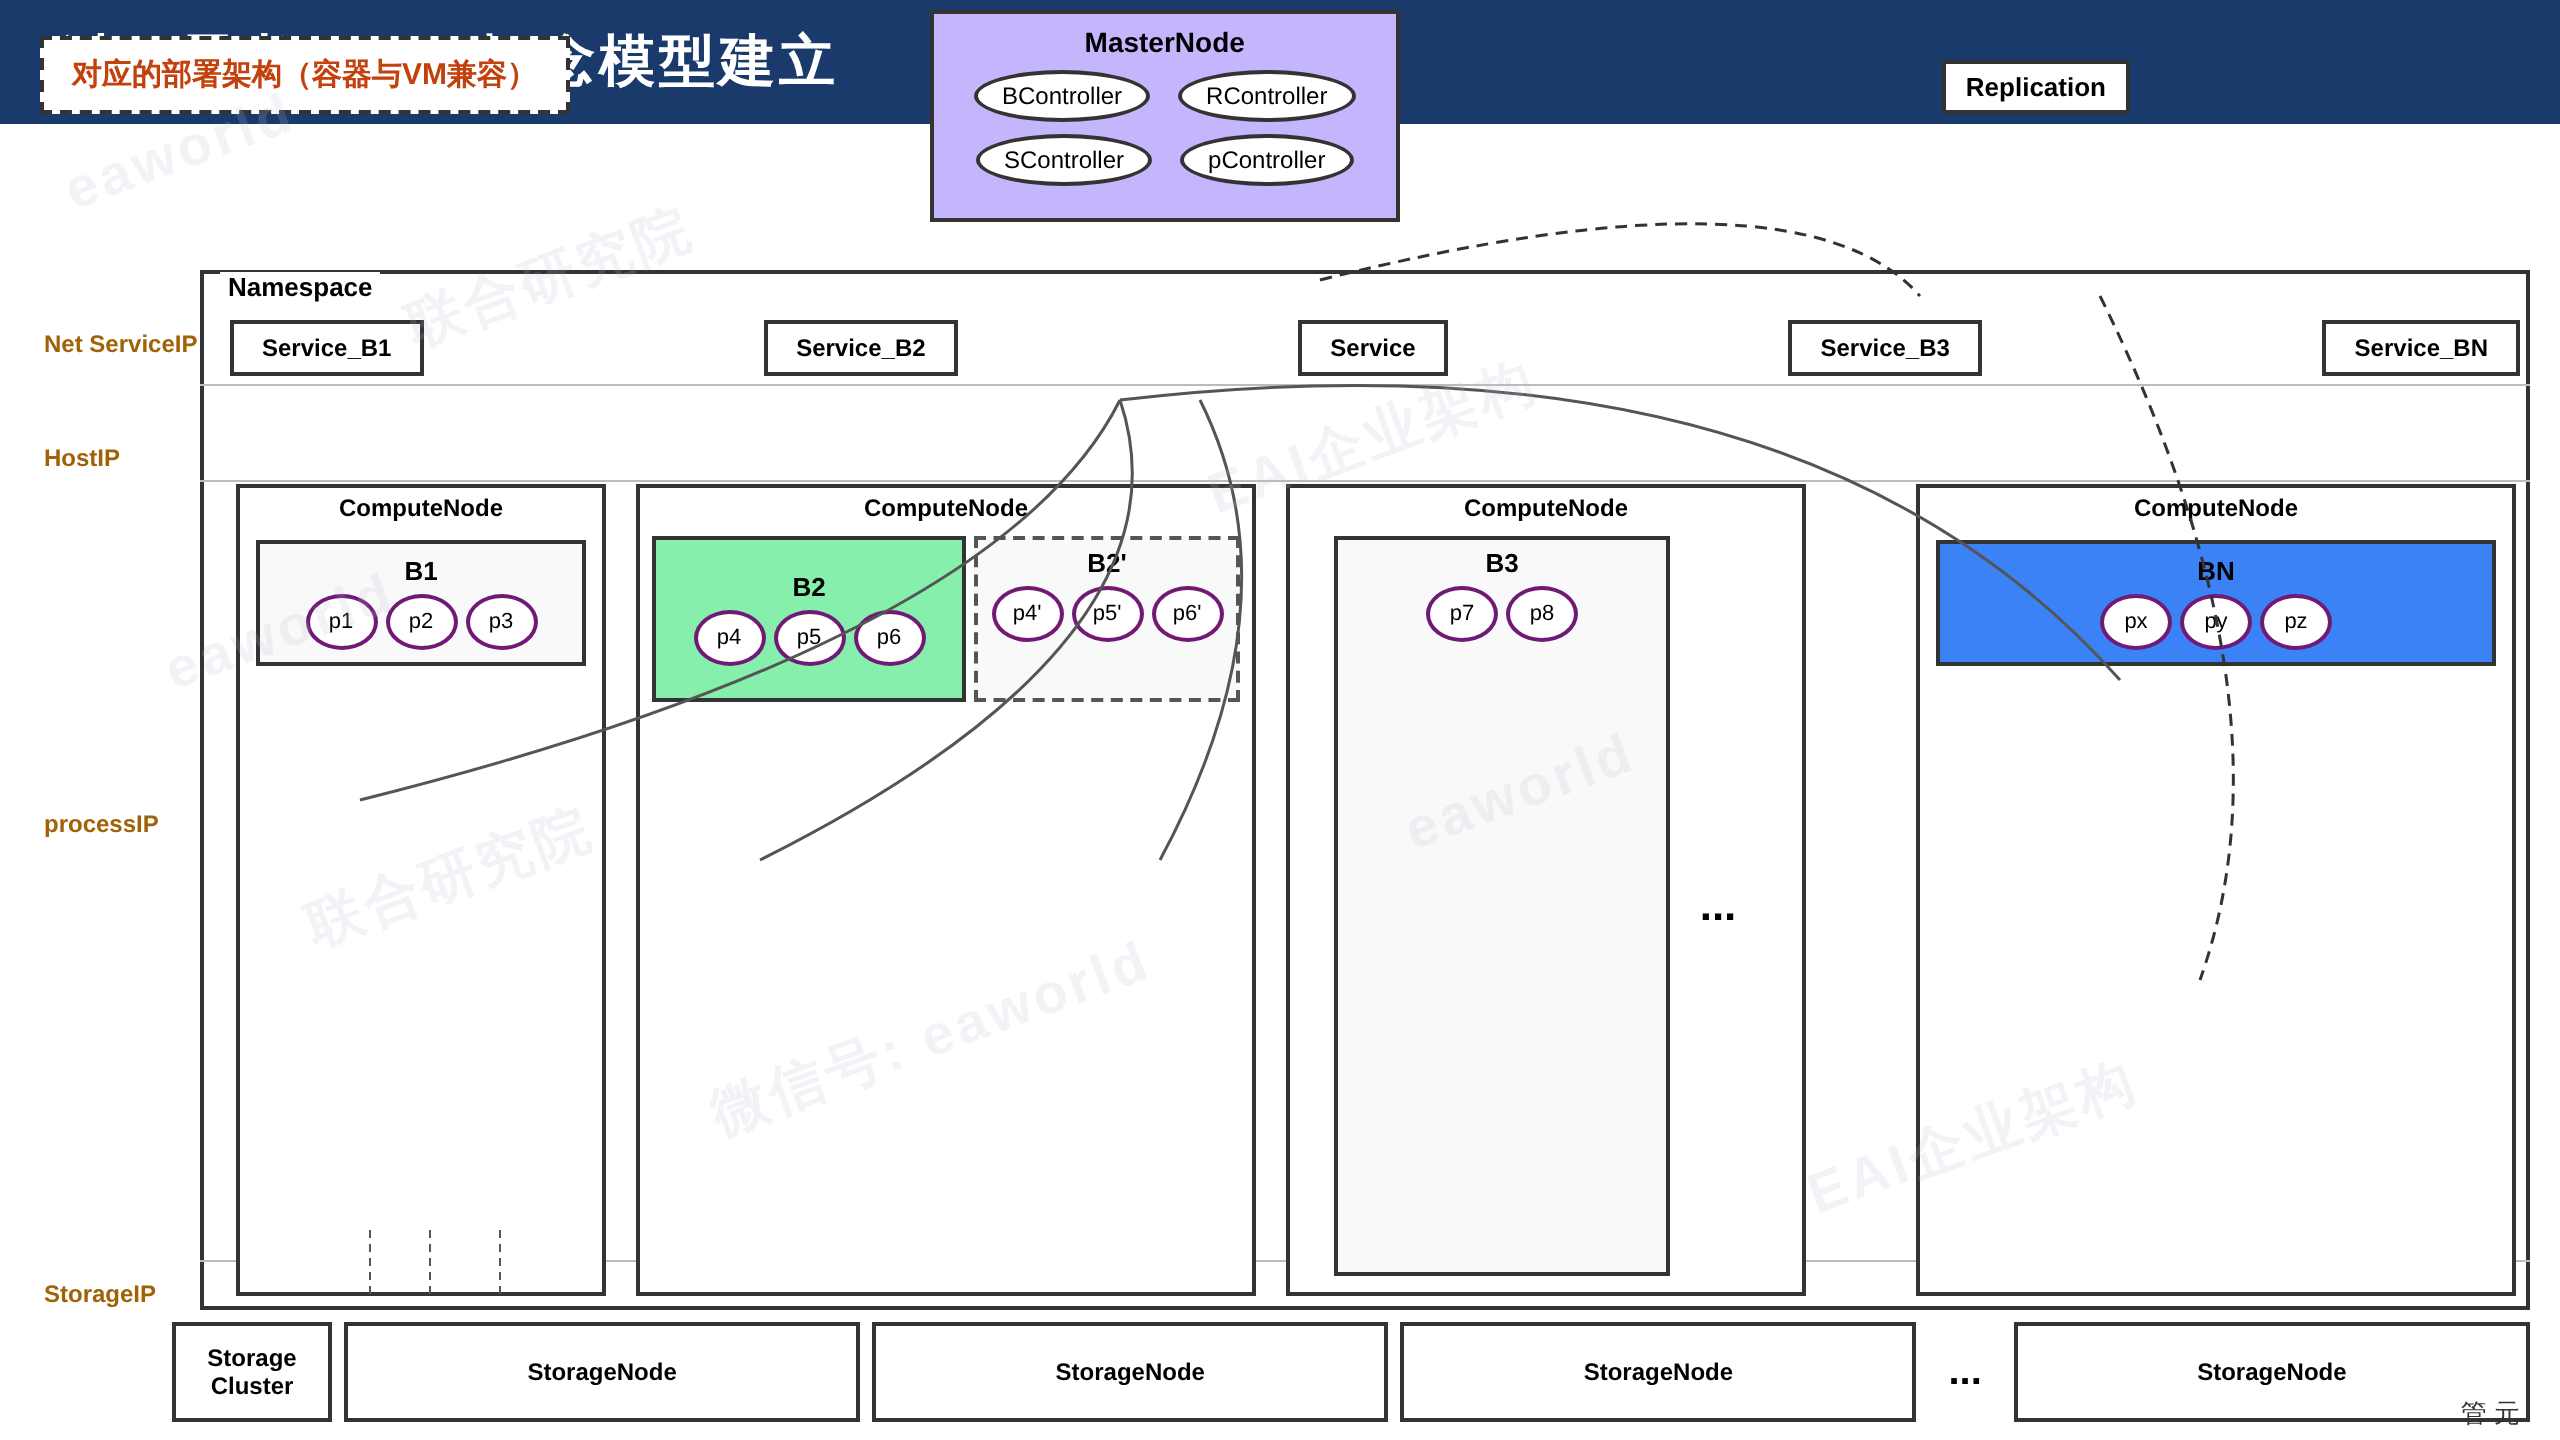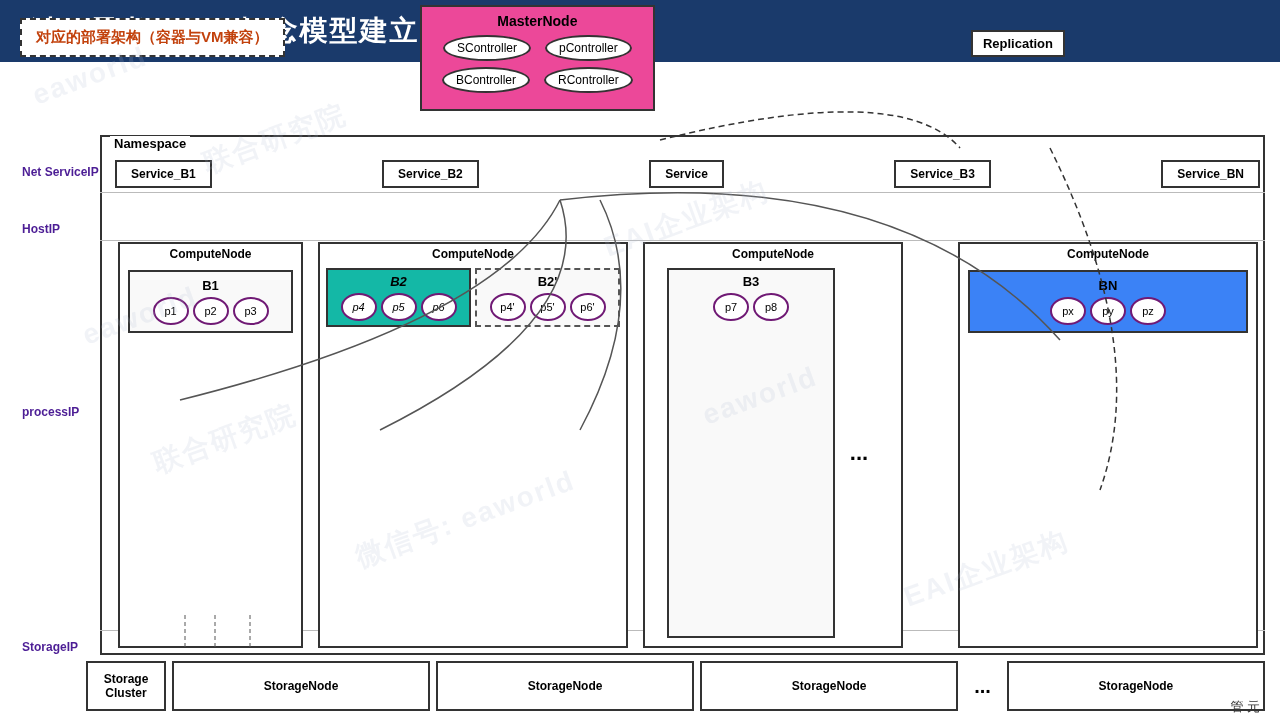--- a/index.html
+++ b/index.html
@@ -53,24 +53,24 @@
       font-weight: bold;
       background: #fff;
       color: #c2410c;
       z-index: 5;
       white-space: nowrap;
     }
 
     
     .master-node {
       position: absolute;
-      left: 420px;
+      left: 465px;
       top: 5px;
       border: 2px solid #333;
-      background: #ec4899;
+      background: #c4b5fd;
       padding: 6px 20px 10px 20px;
       min-width: 220px;
       text-align: center;
       z-index: 5;
     }
     .master-node-title {
       font-size: 14px;
       font-weight: bold;
       margin-bottom: 6px;
     }
@@ -120,21 +120,21 @@
       font-weight: bold;
       background: #fff;
       padding: 0 4px;
     }
 
     
     .row-label {
       position: absolute;
       font-size: 12px;
       font-weight: bold;
-      color: #4c1d95;
+      color: #a16207;
     }
 
     .service-box {
       border: 2px solid #333;
       background: #fff;
       padding: 5px 14px;
       font-size: 12px;
       font-weight: bold;
       text-align: left;
       white-space: nowrap;
@@ -208,26 +208,26 @@
   <div class="watermark" style="top:550px;left:900px;">EAI企业架构</div>
   <div class="watermark" style="top:420px;left:150px;">联合研究院</div>
 
   <div class="left-label">
     <span>对应的部署架构（容器与VM兼容）</span>
   </div>
 
   <div class="master-node">
     <div class="master-node-title">MasterNode</div>
     <div class="master-node-row">
+      <span class="oval">BController</span>
+      <span class="oval">RController</span>
+    </div>
+    <div class="master-node-row">
       <span class="oval">SController</span>
       <span class="oval">pController</span>
-    </div>
-    <div class="master-node-row">
-      <span class="oval">BController</span>
-      <span class="oval">RController</span>
     </div>
   </div>
 
   <div class="replication-box">
     <span>Replication</span>
   </div>
 
   <svg class="arrows-svg">
 
     <path d="M 660 140 Q 900 80 960 148" stroke="#333" stroke-width="1.5" fill="none" stroke-dasharray="6,4"></path>
@@ -287,21 +287,21 @@
         <div class="p-oval">p2</div>
         <div class="p-oval">p3</div>
       </div>
     </div>
   </div>
 
   <div style="position:absolute;top:242px;left:318px;width:310px;bottom:72px;border:2px solid #333;background:#fff;">
     <div class="compute-node-title">ComputeNode</div>
     <div style="display:flex;gap:4px;margin:4px 6px;">
 
-      <div style="flex:1;border:2px solid #333;padding:4px;background:#14b8a6;font-style:italic;">
+      <div style="flex:1;border:2px solid #333;padding:16px;background:#86efac;">
         <div class="b-title">B2</div>
         <div class="p-ovals">
           <div class="p-oval">p4</div>
           <div class="p-oval">p5</div>
           <div class="p-oval">p6</div>
         </div>
       </div>
 
       <div style="flex:1;border:2px dashed #555;padding:4px;background:#f9f9f9;">
         <div class="b-title">B2'</div>

